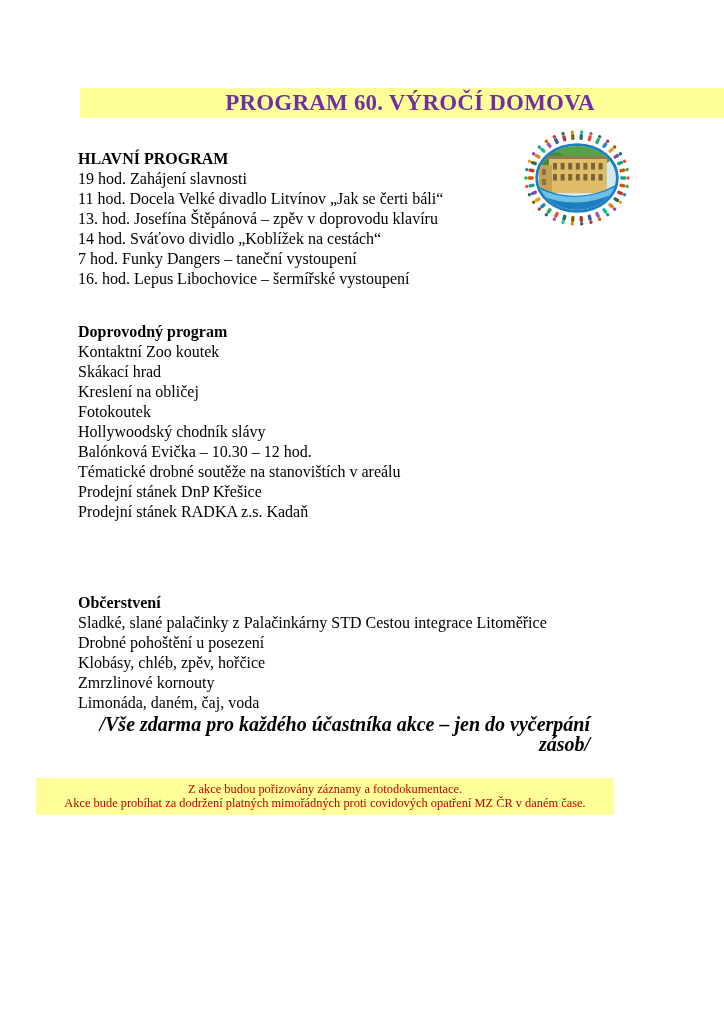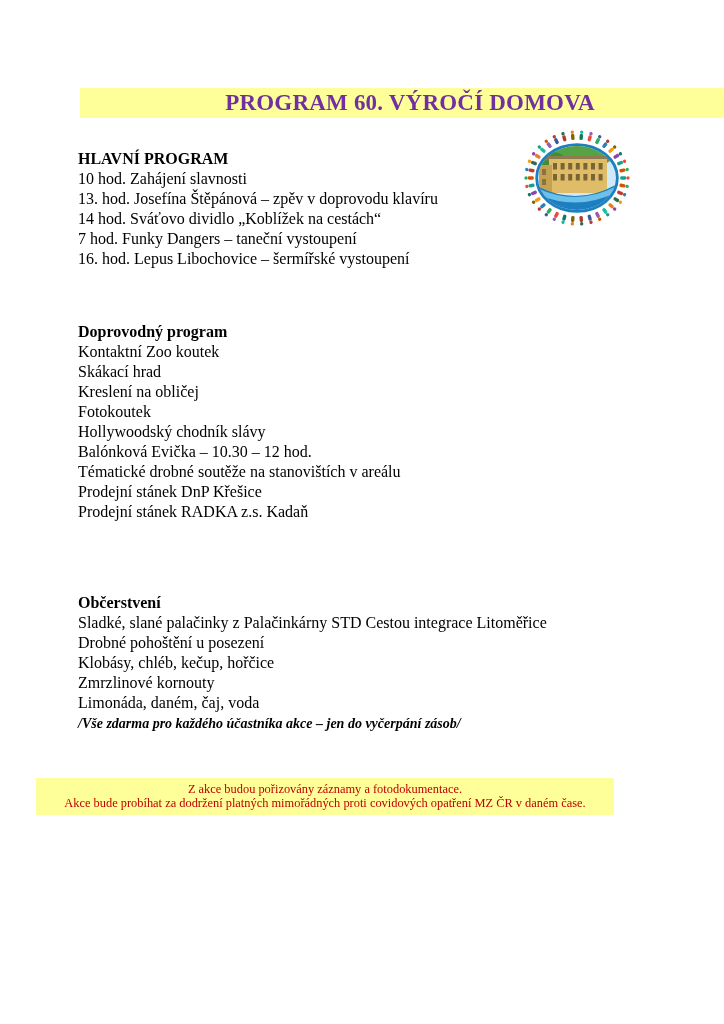--- a/index.html
+++ b/index.html
@@ -46,24 +46,24 @@
   }
   .section .section-heading { font-weight: bold; }
   .section-1 { top: 149px; }
   .section-2 { top: 322px; }
   .section-3 { top: 593px; }
 
   .free-note {
     position: absolute;
     left: 78px; top: 714px;
     width: 512px;
-    text-align: left;
+    text-align: right;
     font-weight: bold;
     font-style: italic;
-    font-size: 14px;
+    font-size: 20px;
     line-height: 20px;
   }
 
   
   .footer-banner {
     position: absolute;
     left: 36px; top: 778px;
     width: 578px; height: 37px;
     background: #FFFF99;
     box-sizing: border-box;
@@ -260,21 +260,22 @@
             <rect x="20" y="51" width="4" height="6" fill="#8a7342"></rect>
           </g>
         <path d="M13,57 Q55,80 97,55 L97,72 Q55,93 13,72 Z" fill="#1d7fc0"></path>
         <path d="M15,60 Q55,79 95,58 L95,64 Q55,84 15,66 Z" fill="#6cc0ea"></path>
       </g>
     </svg>
   </div>
 
   <div class="section section-1">
     <div class="section-heading">HLAVNÍ PROGRAM</div>
-    <div class="program-item">10 hod. Zahájení slavnosti</div>
+    <div class="program-item">19 hod. Zahájení slavnosti</div>
+    <div class="program-item">11 hod. Docela Velké divadlo Litvínov „Jak se čerti báli“</div>
     <div class="program-item">13. hod. Josefína Štěpánová – zpěv v doprovodu klavíru</div>
     <div class="program-item">14 hod. Sváťovo dividlo „Koblížek na cestách“</div>
     <div class="program-item">7 hod. Funky Dangers – taneční vystoupení</div>
     <div class="program-item">16. hod. Lepus Libochovice – šermířské vystoupení</div>
   </div>
 
   <div class="section section-2">
     <div class="section-heading">Doprovodný program</div>
     <div class="program-item">Kontaktní Zoo koutek</div>
     <div class="program-item">Skákací hrad</div>
@@ -284,21 +285,21 @@
     <div class="program-item">Balónková Evička – 10.30 – 12 hod.</div>
     <div class="program-item">Tématické drobné soutěže na stanovištích v areálu</div>
     <div class="program-item">Prodejní stánek DnP Křešice</div>
     <div class="program-item">Prodejní stánek RADKA z.s. Kadaň</div>
   </div>
 
   <div class="section section-3">
     <div class="section-heading">Občerstvení</div>
     <div class="program-item">Sladké, slané palačinky z Palačinkárny STD Cestou integrace Litoměřice</div>
     <div class="program-item">Drobné pohoštění u posezení</div>
-    <div class="program-item">Klobásy, chléb, kečup, hořčice</div>
+    <div class="program-item">Klobásy, chléb, zpěv, hořčice</div>
     <div class="program-item">Zmrzlinové kornouty</div>
     <div class="program-item">Limonáda, daném, čaj, voda</div>
   </div>
 
   <div class="free-note">/Vše zdarma pro každého účastníka akce – jen do vyčerpání zásob/</div>
 
   <div class="footer-banner">
     <div class="footer-line">Z akce budou pořizovány záznamy a fotodokumentace.</div>
     <div class="footer-line">Akce bude probíhat za dodržení platných mimořádných proti covidových opatření MZ ČR v daném čase.</div>
   </div>

